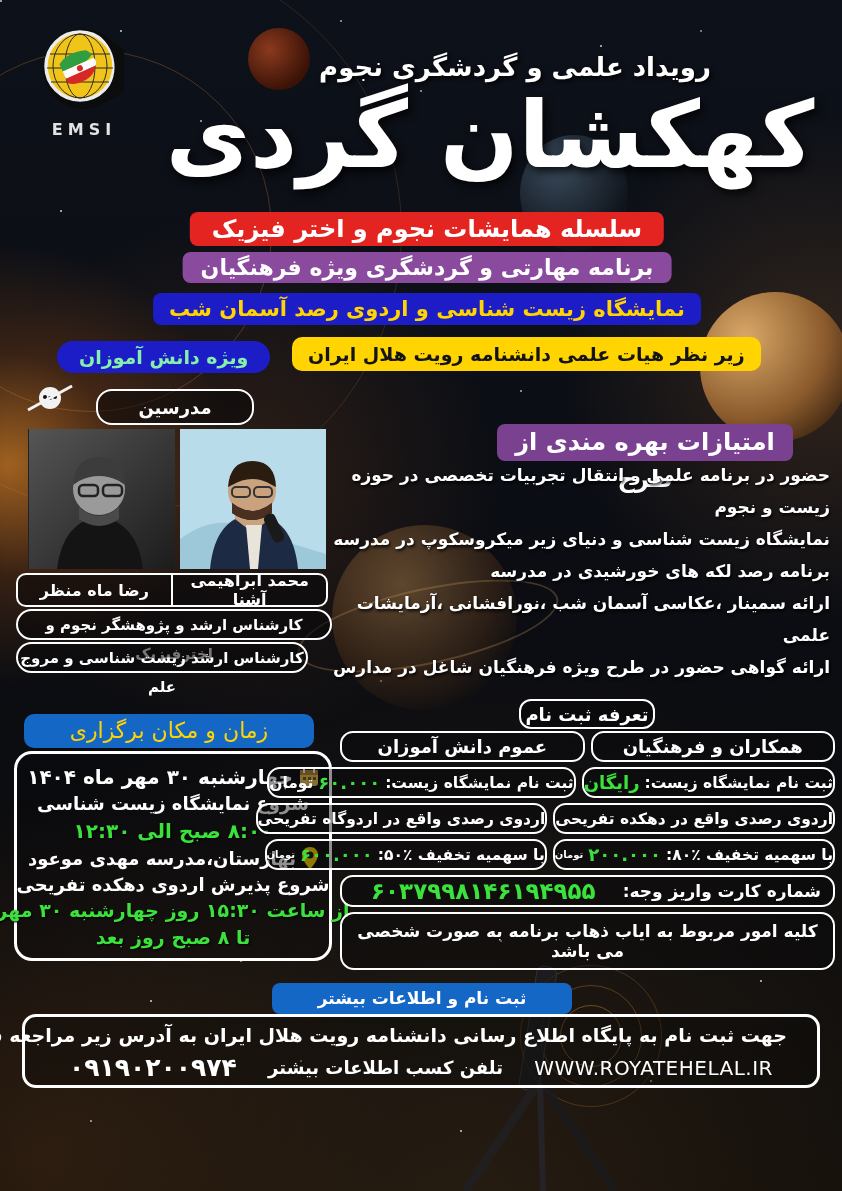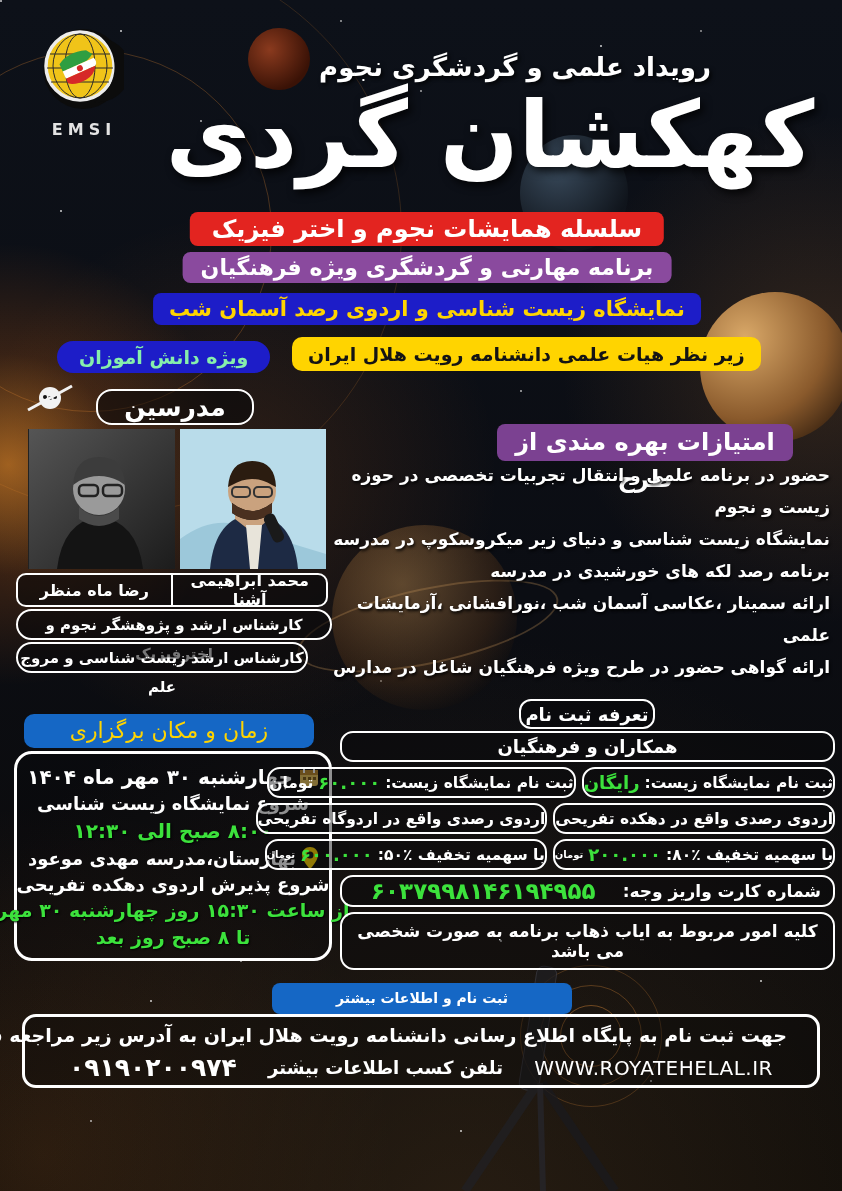--- a/index.html
+++ b/index.html
@@ -38,21 +38,21 @@
   .banner{transform:translateX(-50%);left:427px;font-weight:bold;border-radius:8px;
     white-space:nowrap;box-sizing:border-box;text-align:center;}
   .b-series{top:212px;background:#e32420;color:#fff;font-size:24px;padding:3px 22px;}
   .b-program{top:252px;background:#8a4a9e;color:#fff;font-size:22px;padding:3px 18px;}
   .b-exhibition{top:293px;background:#1d1dc8;color:#ffd400;font-size:21px;padding:4px 16px;}
   .b-supervision{left:292px;top:337px;transform:none;background:#ffd400;color:#141414;
     font-size:19px;padding:6px 16px;border-radius:10px;font-weight:bold;white-space:nowrap;}
   .pill-students{left:57px;top:341px;background:#1d1dc8;color:#86efac;font-size:19px;
     padding:5px 22px;border-radius:20px;font-weight:bold;white-space:nowrap;text-align:right;}
   
-  .instr-header{left:96px;top:389px;width:158px;height:36px;line-height:34px;font-size:25px;
+  .instr-header{left:96px;top:389px;width:158px;height:36px;line-height:34px;font-size:18px;
     border-radius:16px;}
   .photos{left:28px;top:429px;width:298px;height:140px;display:flex;gap:5px;}
   .photo{flex:1;overflow:hidden;background:#222;}
   .names-bar{left:16px;top:573px;width:312px;height:34px;display:flex;align-items:stretch;border-radius:10px;}
   .names-bar .cell{flex:1;display:flex;align-items:center;justify-content:center;font-size:16px;font-weight:bold;}
   .names-bar .div{width:2.5px;background:#fff;}
   .cred{left:16px;font-size:15px;height:31px;line-height:29px;border-radius:16px;}
   
   .benefits-header{left:497px;top:424px;width:296px;height:37px;line-height:37px;
     background:#7b4191;border-radius:8px;font-size:24px;font-weight:bold;text-align:center;}
@@ -79,21 +79,21 @@
   .gnum{font-size:18px;font-weight:bold;}
   .card-row{left:340px;top:875px;width:495px;height:32px;display:flex;align-items:center;
     border:2.5px solid #fff;border-radius:13px;background:rgba(8,8,10,.45);box-sizing:border-box;padding:0 12px;gap:10px;}
   .card-label{font-size:17px;font-weight:bold;white-space:nowrap;}
   .card-number{flex:1;text-align:center;font-size:23px;font-weight:bold;letter-spacing:2px;direction:ltr;}
   .note-box{left:340px;top:912px;width:495px;height:58px;border:2.5px solid #fff;border-radius:14px;
     background:rgba(8,8,10,.4);box-sizing:border-box;display:flex;align-items:center;justify-content:center;
     font-size:17px;font-weight:bold;text-align:center;}
   
   .footer-header{left:272px;top:983px;width:300px;height:31px;line-height:31px;background:#1567c5;
-    border-radius:8px;font-size:14px;font-weight:bold;text-align:center;color:#fff;}
+    border-radius:8px;font-size:17px;font-weight:bold;text-align:center;color:#fff;}
   .footer-box{left:22px;top:1014px;width:798px;height:74px;border:3px solid #fff;border-radius:14px;
     background:rgba(8,8,10,.35);box-sizing:border-box;padding:7px 30px;}
   .footer-line1{text-align:center;font-size:19px;font-weight:bold;white-space:nowrap;}
   .footer-line2{display:flex;align-items:center;justify-content:space-between;margin-top:7px;padding:0 14px;}
   .site{direction:ltr;font-size:20px;font-weight:normal;letter-spacing:.5px;}
   .phone-label{font-size:18px;font-weight:bold;}
   .phone{font-size:25px;font-weight:bold;direction:ltr;}
 </style>
 </head>
 <body>
@@ -231,20 +231,21 @@
       <span>بهارستان،مدرسه مهدی موعود</span>
     </div>
     <div class="sch-line sch-white">شروع پذیرش اردوی دهکده تفریحی</div>
     <div class="sch-line sch-green">از ساعت ۱۵:۳۰ روز چهارشنبه ۳۰ مهر</div>
     <div class="sch-line sch-green">تا ۸ صبح روز بعد</div>
   </div>
 
   <div class="abs wbox tariff-header">تعرفه ثبت نام</div>
   <div class="abs trow thead" style="top:731px">
     <div class="tcell">همکاران و فرهنگیان</div>
+    <div class="tcell">عموم دانش آموزان</div>
   </div>
   <div class="abs trow" style="top:767px">
     <div class="tcell">
       <span>ثبت نام نمایشگاه زیست:</span>
       <span class="green gnum">رایگان</span>
     </div>
     <div class="tcell">
       <span>ثبت نام نمایشگاه زیست:</span>
       <span class="green gnum">۶۰.۰۰۰</span>
       <span>تومان</span>

